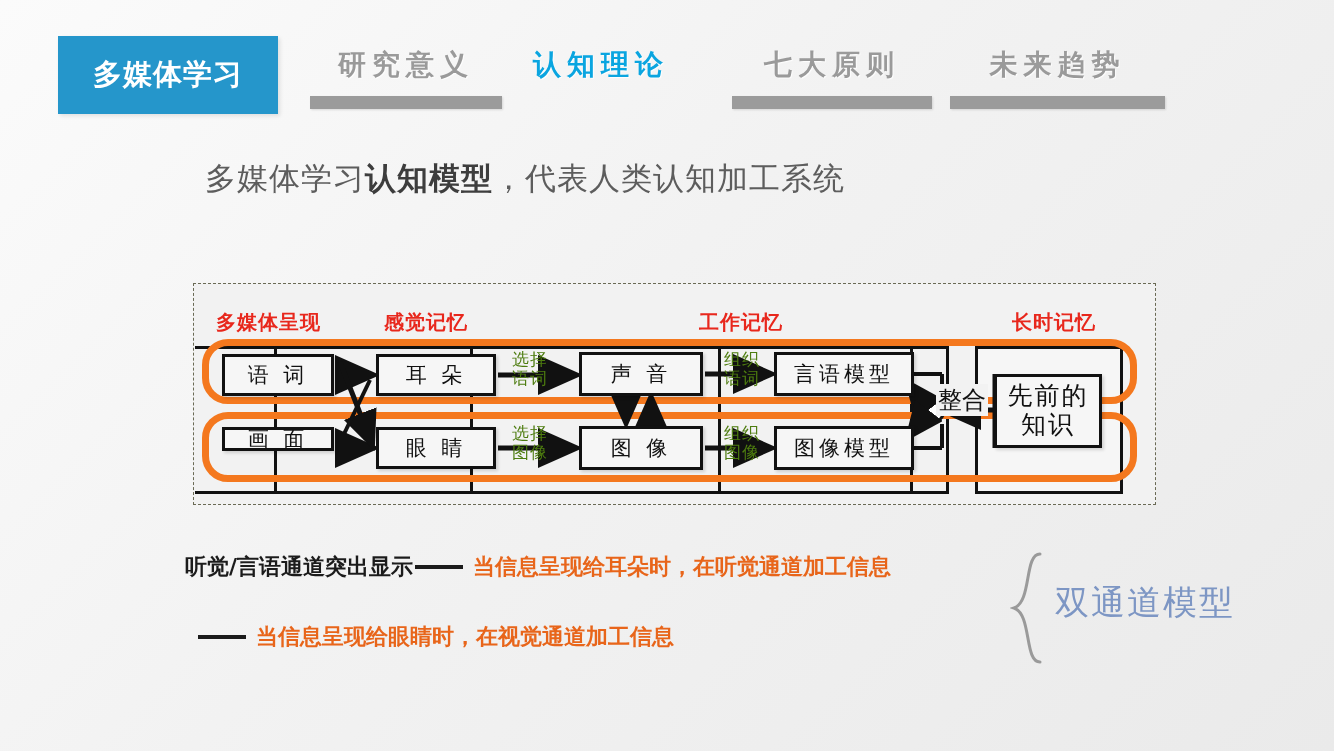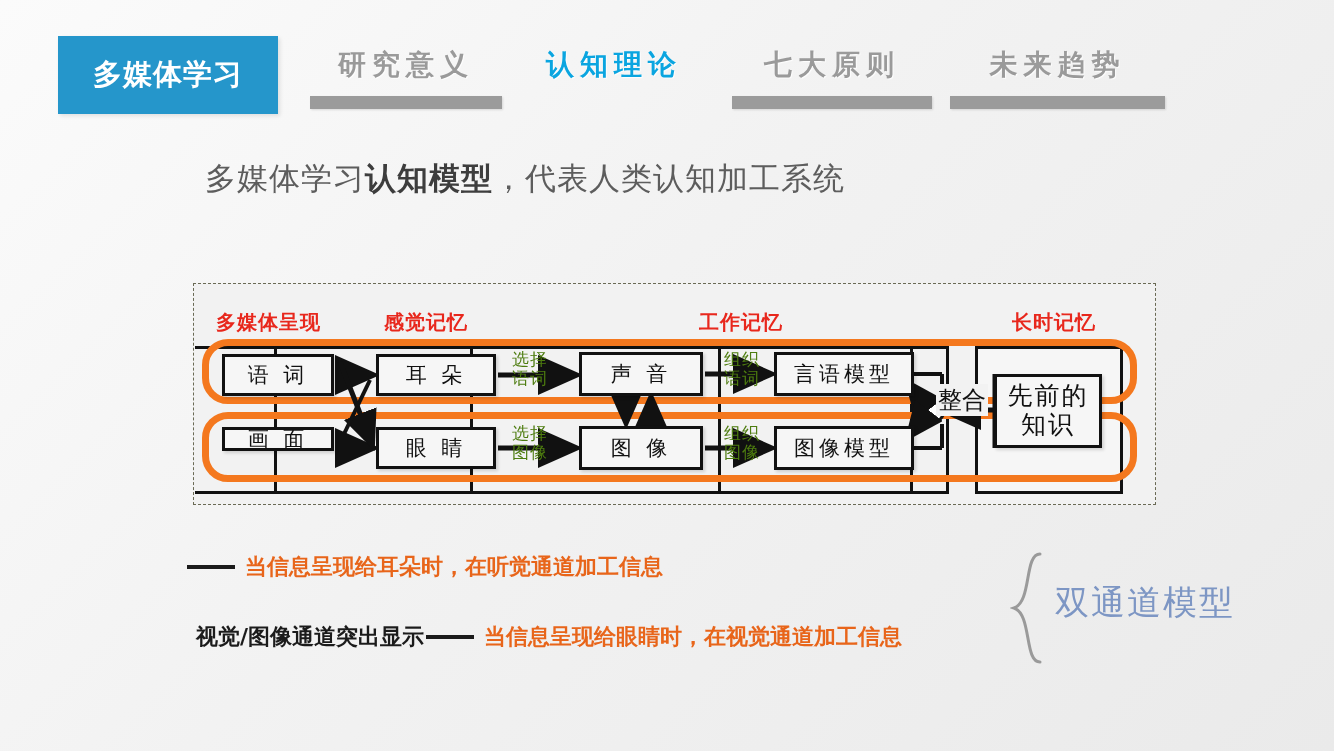--- a/index.html
+++ b/index.html
@@ -40,21 +40,21 @@
     text-shadow: 1px 1px 1px rgba(255,255,255,0.9);
   }
   .tab .tab-underline {
     height: 13px; width: 100%; background: #9b9b9b; margin-top: 2px;
     box-shadow: 1px 1px 2px rgba(0,0,0,0.12);
   }
   .tab.active .tab-label { color: #0aa5e0; }
   .tab.active .tab-underline { background: #00a9e8; }
 
   .tab-0 { left: 10px;  width: 192px; }
-  .tab-1 { left: 218px; width: 192px; gap: 40px; }
+  .tab-1 { left: 205px; width: 192px; gap: 40px; }
   .tab-2 { left: 432px; width: 200px; }
   .tab-3 { left: 650px; width: 215px; }
 
   
   .subtitle {
     position: absolute; left: 205px; top: 158px;
     font-size: 31px; color: #5d5d5d; letter-spacing: 1px;
     white-space: nowrap;
   }
   .subtitle b { color: #3d3d3d; font-weight: bold; }
@@ -284,26 +284,26 @@
   </div>
   <div class="proc p-org-i">
     <span>组织</span>
     <span>图像</span>
   </div>
 
   <div class="integrate-label">整合</div>
 </div>
 
 <div class="legend-row legend-1">
+  <span class="legend-key">听觉/言语通道突出显示</span>
   <span class="legend-dash"></span>
   <span class="legend-val">当信息呈现给耳朵时，在听觉通道加工信息</span>
 </div>
 
 <div class="legend-row legend-2">
-  <span class="legend-key">视觉/图像通道突出显示</span>
   <span class="legend-dash"></span>
   <span class="legend-val">当信息呈现给眼睛时，在视觉通道加工信息</span>
 </div>
 
 <svg class="brace" viewBox="0 0 40 112">
   <path d="M30,2 C14,2 22,50 4,56 C22,62 14,110 30,110" fill="none" stroke="#9a9a9a" stroke-width="3" stroke-linecap="round"></path>
 </svg>
 
 <div class="dual-label">双通道模型</div>
 

